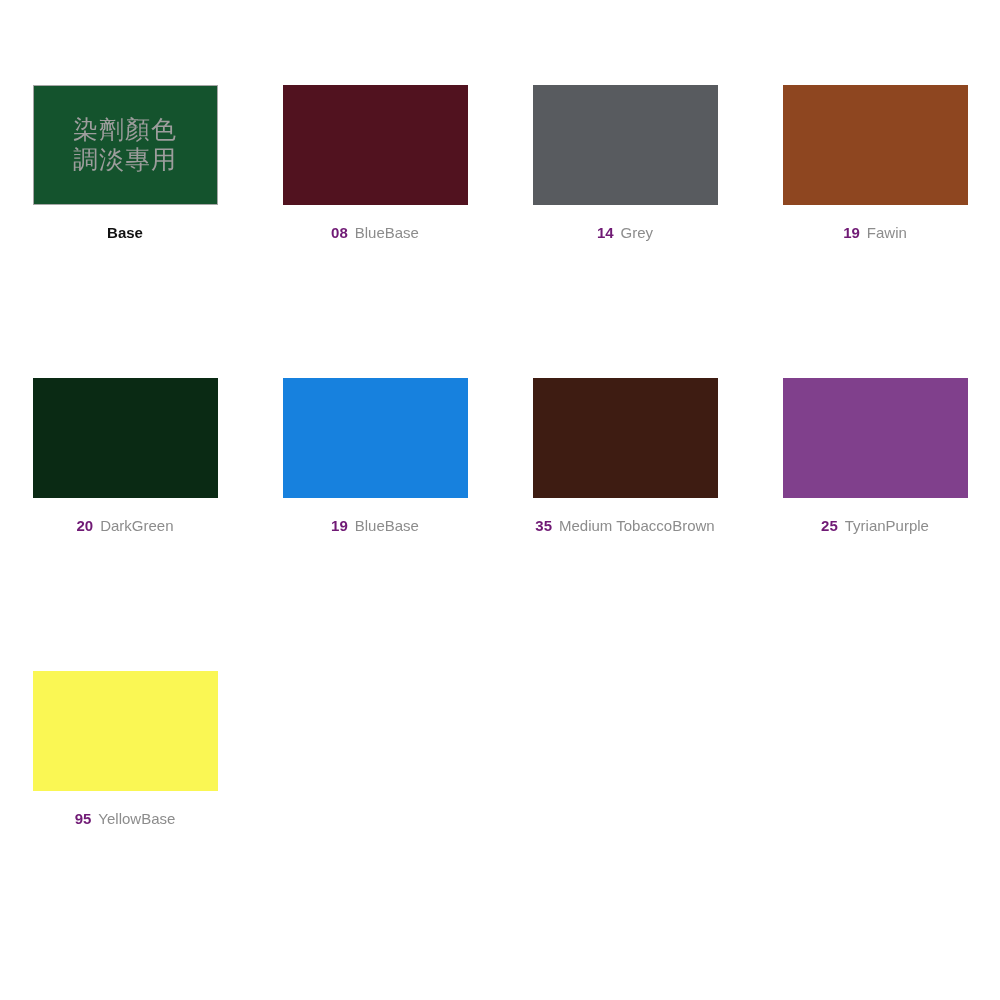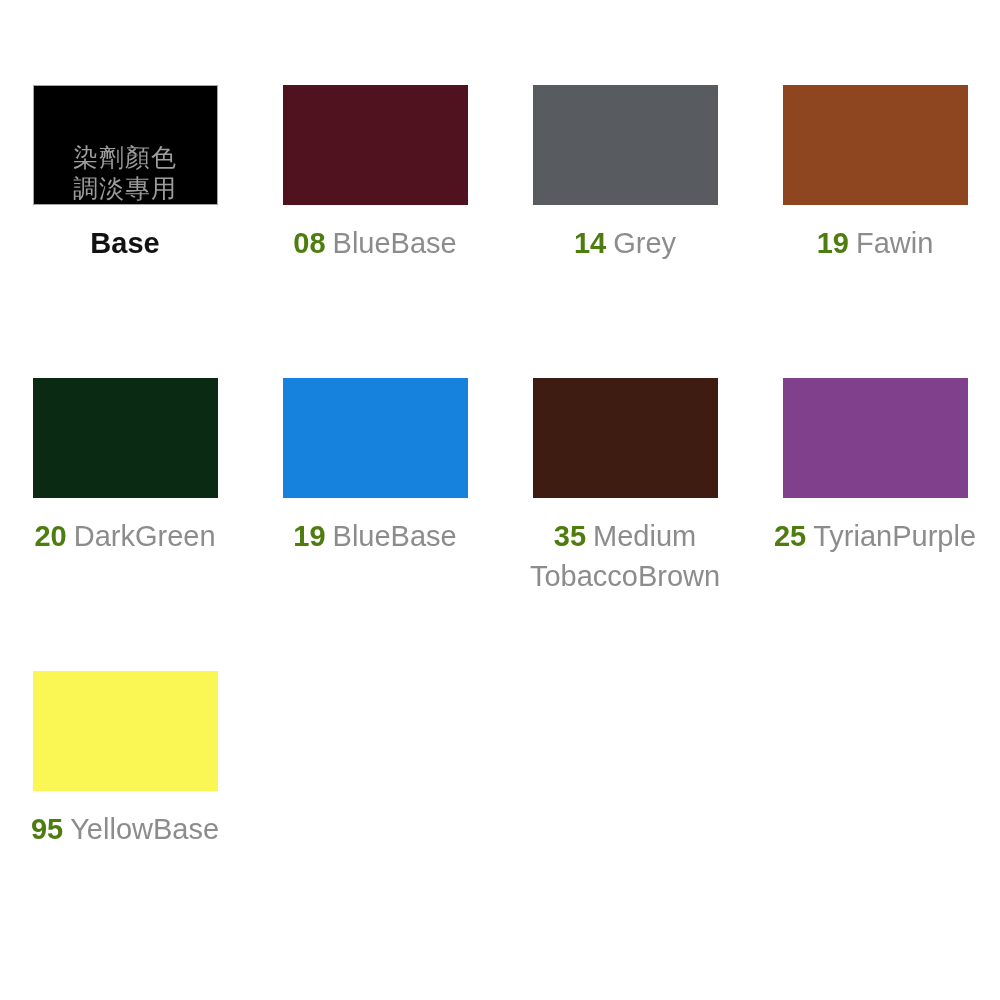--- a/index.html
+++ b/index.html
@@ -46,51 +46,51 @@
   }
 
   .swatch {
     width: 185px;
     height: 120px;
     display: block;
     box-sizing: border-box;
   }
 
   .swatch.base-swatch {
-    background: #000000;
+    background: #14532d;
     border: 1px solid #a6a6a6;
     display: flex;
     flex-direction: column;
     align-items: center;
-    justify-content: flex-end;
+    justify-content: center;
   }
 
   .base-cjk {
     font-family: "DejaVu Sans", "Liberation Sans", sans-serif;
     font-size: 25px;
     line-height: 1.22;
     color: #9d9d9d;
     letter-spacing: 1px;
     text-align: center;
     white-space: nowrap;
   }
 
   .label {
     margin-top: 18px;
     width: 230px;
     text-align: center;
-    font-size: 29px;
+    font-size: 15px;
     line-height: 1.38;
     color: #8c8c8c;
     word-wrap: break-word;
   }
 
   .label .code {
     font-weight: bold;
-    color: #4d7c0f;
+    color: #701a75;
   }
 
   .label .name {
     color: #8c8c8c;
     font-weight: normal;
   }
 
   .label.base-label {
     color: #121212;
   }

